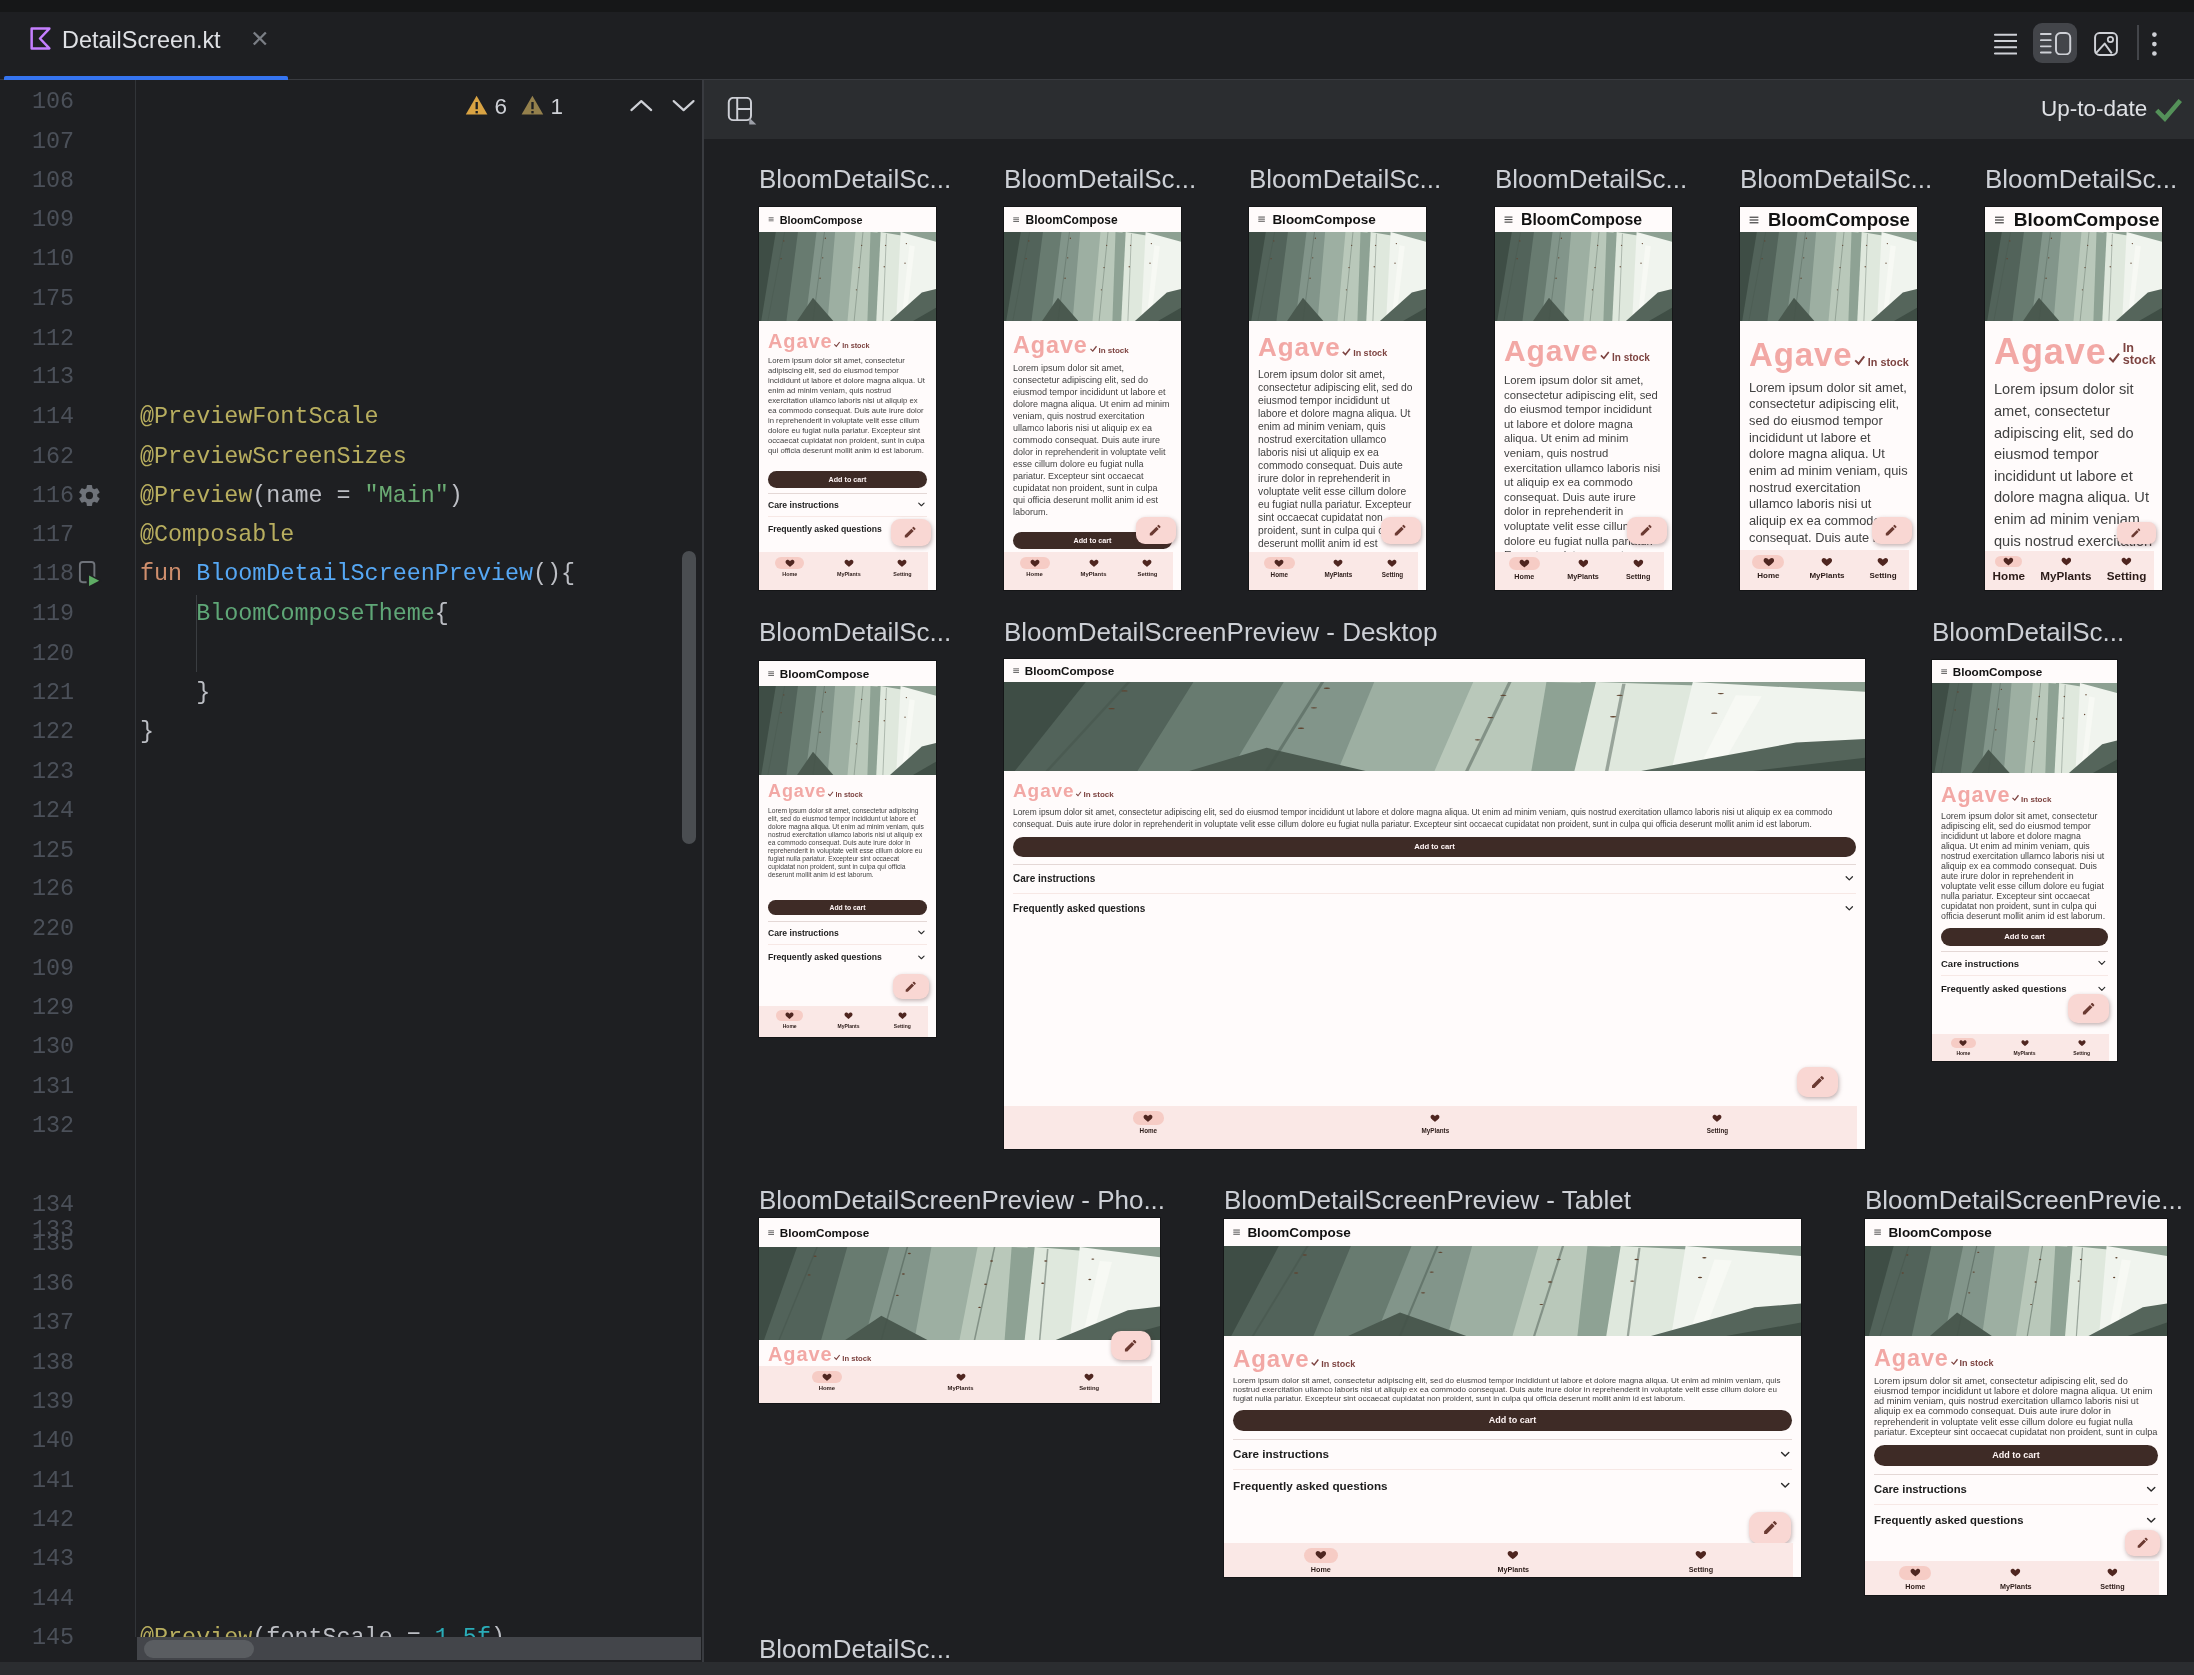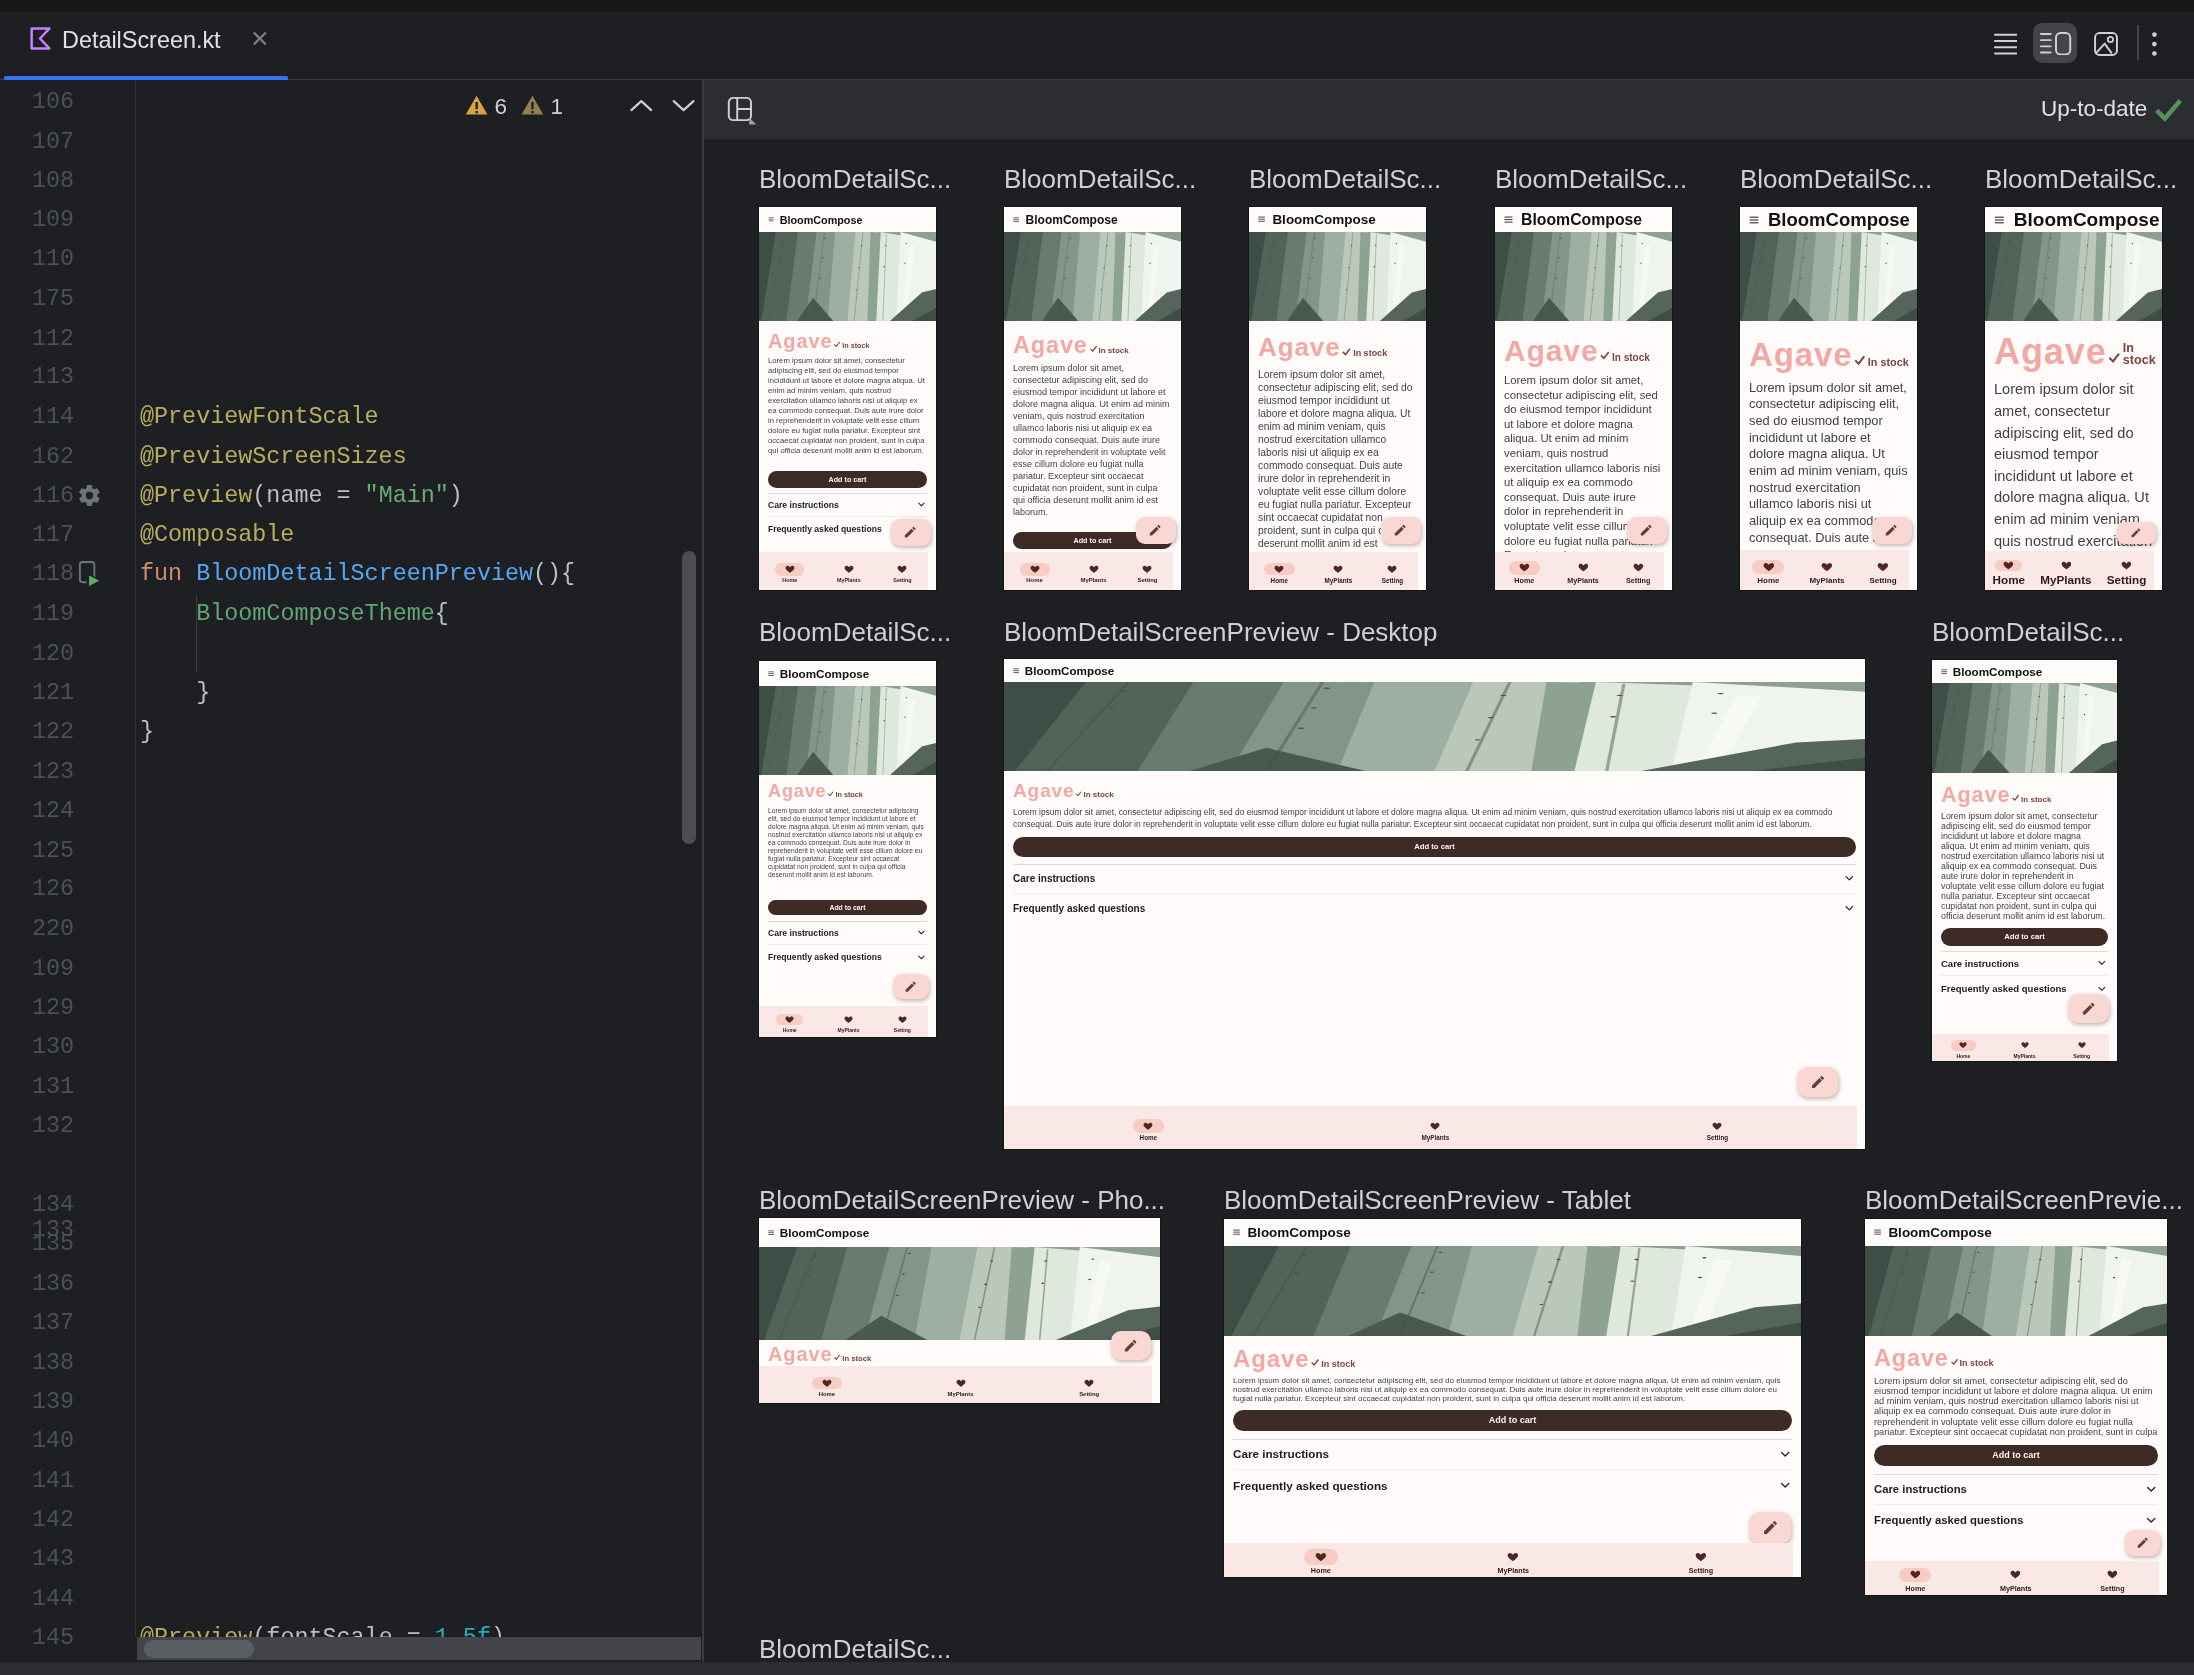--- a/index.html
+++ b/index.html
@@ -31,21 +31,21 @@
 .screen { position:absolute; background:#FFFBFB; overflow:hidden; box-shadow:0 0 0 0.9px rgba(0,0,0,0.35); }
 .appbar { position:relative; display:flex; align-items:center; background:#FFFBFB; }
 .logo { font-weight:bold; color:#111; }
 .hero { display:block; width:100%; }
 .agave { color:#F2A8A5; font-weight:bold; letter-spacing:0.9px; }
 .stock { color:#7D4340; font-weight:bold; }
 .lorem { color:#424242; }
 .cart { background:#3E2B26; color:#FFF5F5; text-align:center; font-weight:bold; }
 .accrow { display:flex; justify-content:space-between; align-items:center; color:#1c1c1c; font-weight:bold; }
 .fab { position:absolute; background:#F9D7D3; box-shadow:0.9px 1.8px 4.5px rgba(80,40,40,.35); }
-.nav { position:absolute; left:0; right:8px; bottom:0; background:#FAE8E6; display:flex; justify-content:space-around;align-items:center; }
+.nav { position:absolute; left:0; right:8px; bottom:0; background:#FAE8E6; display:flex; justify-content:space-around; }
 .nitem { display:flex; flex-direction:column; align-items:center; }
 .npill { background:#F6CCC5; }
 .nlabel { color:#2b1b18; font-weight:bold; }
 </style></head>
 <body>
 
 <svg width="0" height="0" style="position:absolute">
 <defs>
 <g id="agave">
  <rect x="0" y="0" width="400" height="200" fill="#8DA092"></rect>

